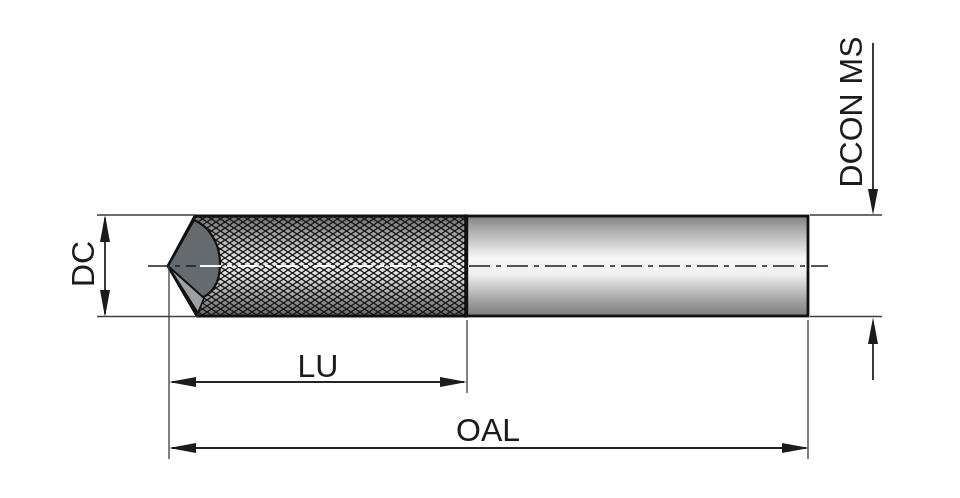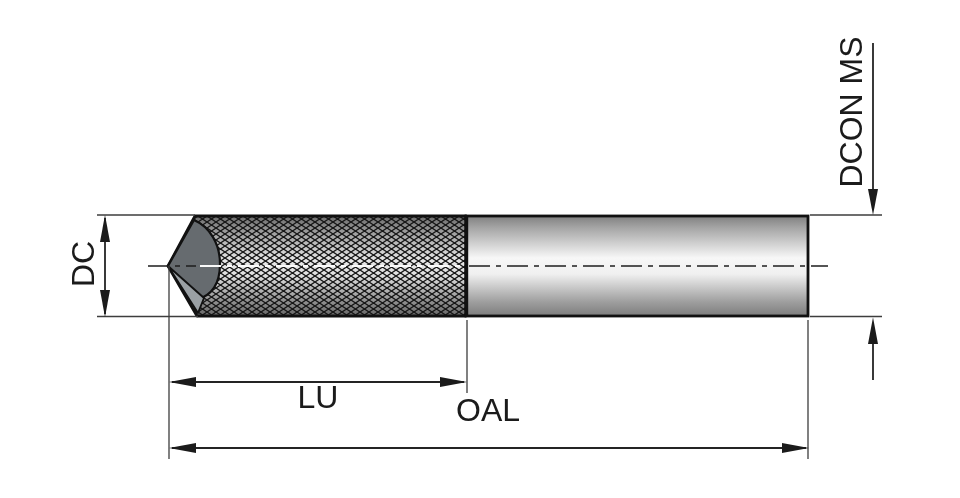--- a/index.html
+++ b/index.html
@@ -113,19 +113,19 @@
     <g stroke="#242424" stroke-width="1.8" fill="#1b1b1b">
       <line x1="873" y1="43" x2="873" y2="190"></line>
       <polygon points="873,215 868,189 878,189" stroke="none"></polygon>
       <line x1="873" y1="343" x2="873" y2="380"></line>
       <polygon points="873,317.5 868,344 878,344" stroke="none"></polygon>
     </g>
   </svg>
 
   <div class="dim-label vertical" style="left:83px; top:264px;">DC</div>
 
-  <div class="dim-label" style="left:318px; top:366px;margin-top:31px;">LU</div>
+  <div class="dim-label" style="left:318px; top:366px;">LU</div>
 
-  <div class="dim-label" style="left:488px; top:410px;">OAL</div>
+  <div class="dim-label" style="left:488px; top:430px;">OAL</div>
 
   <div class="dim-label vertical" style="left:851px; top:112px;">DCON MS</div>
 
 </div>
 
 </body></html>

